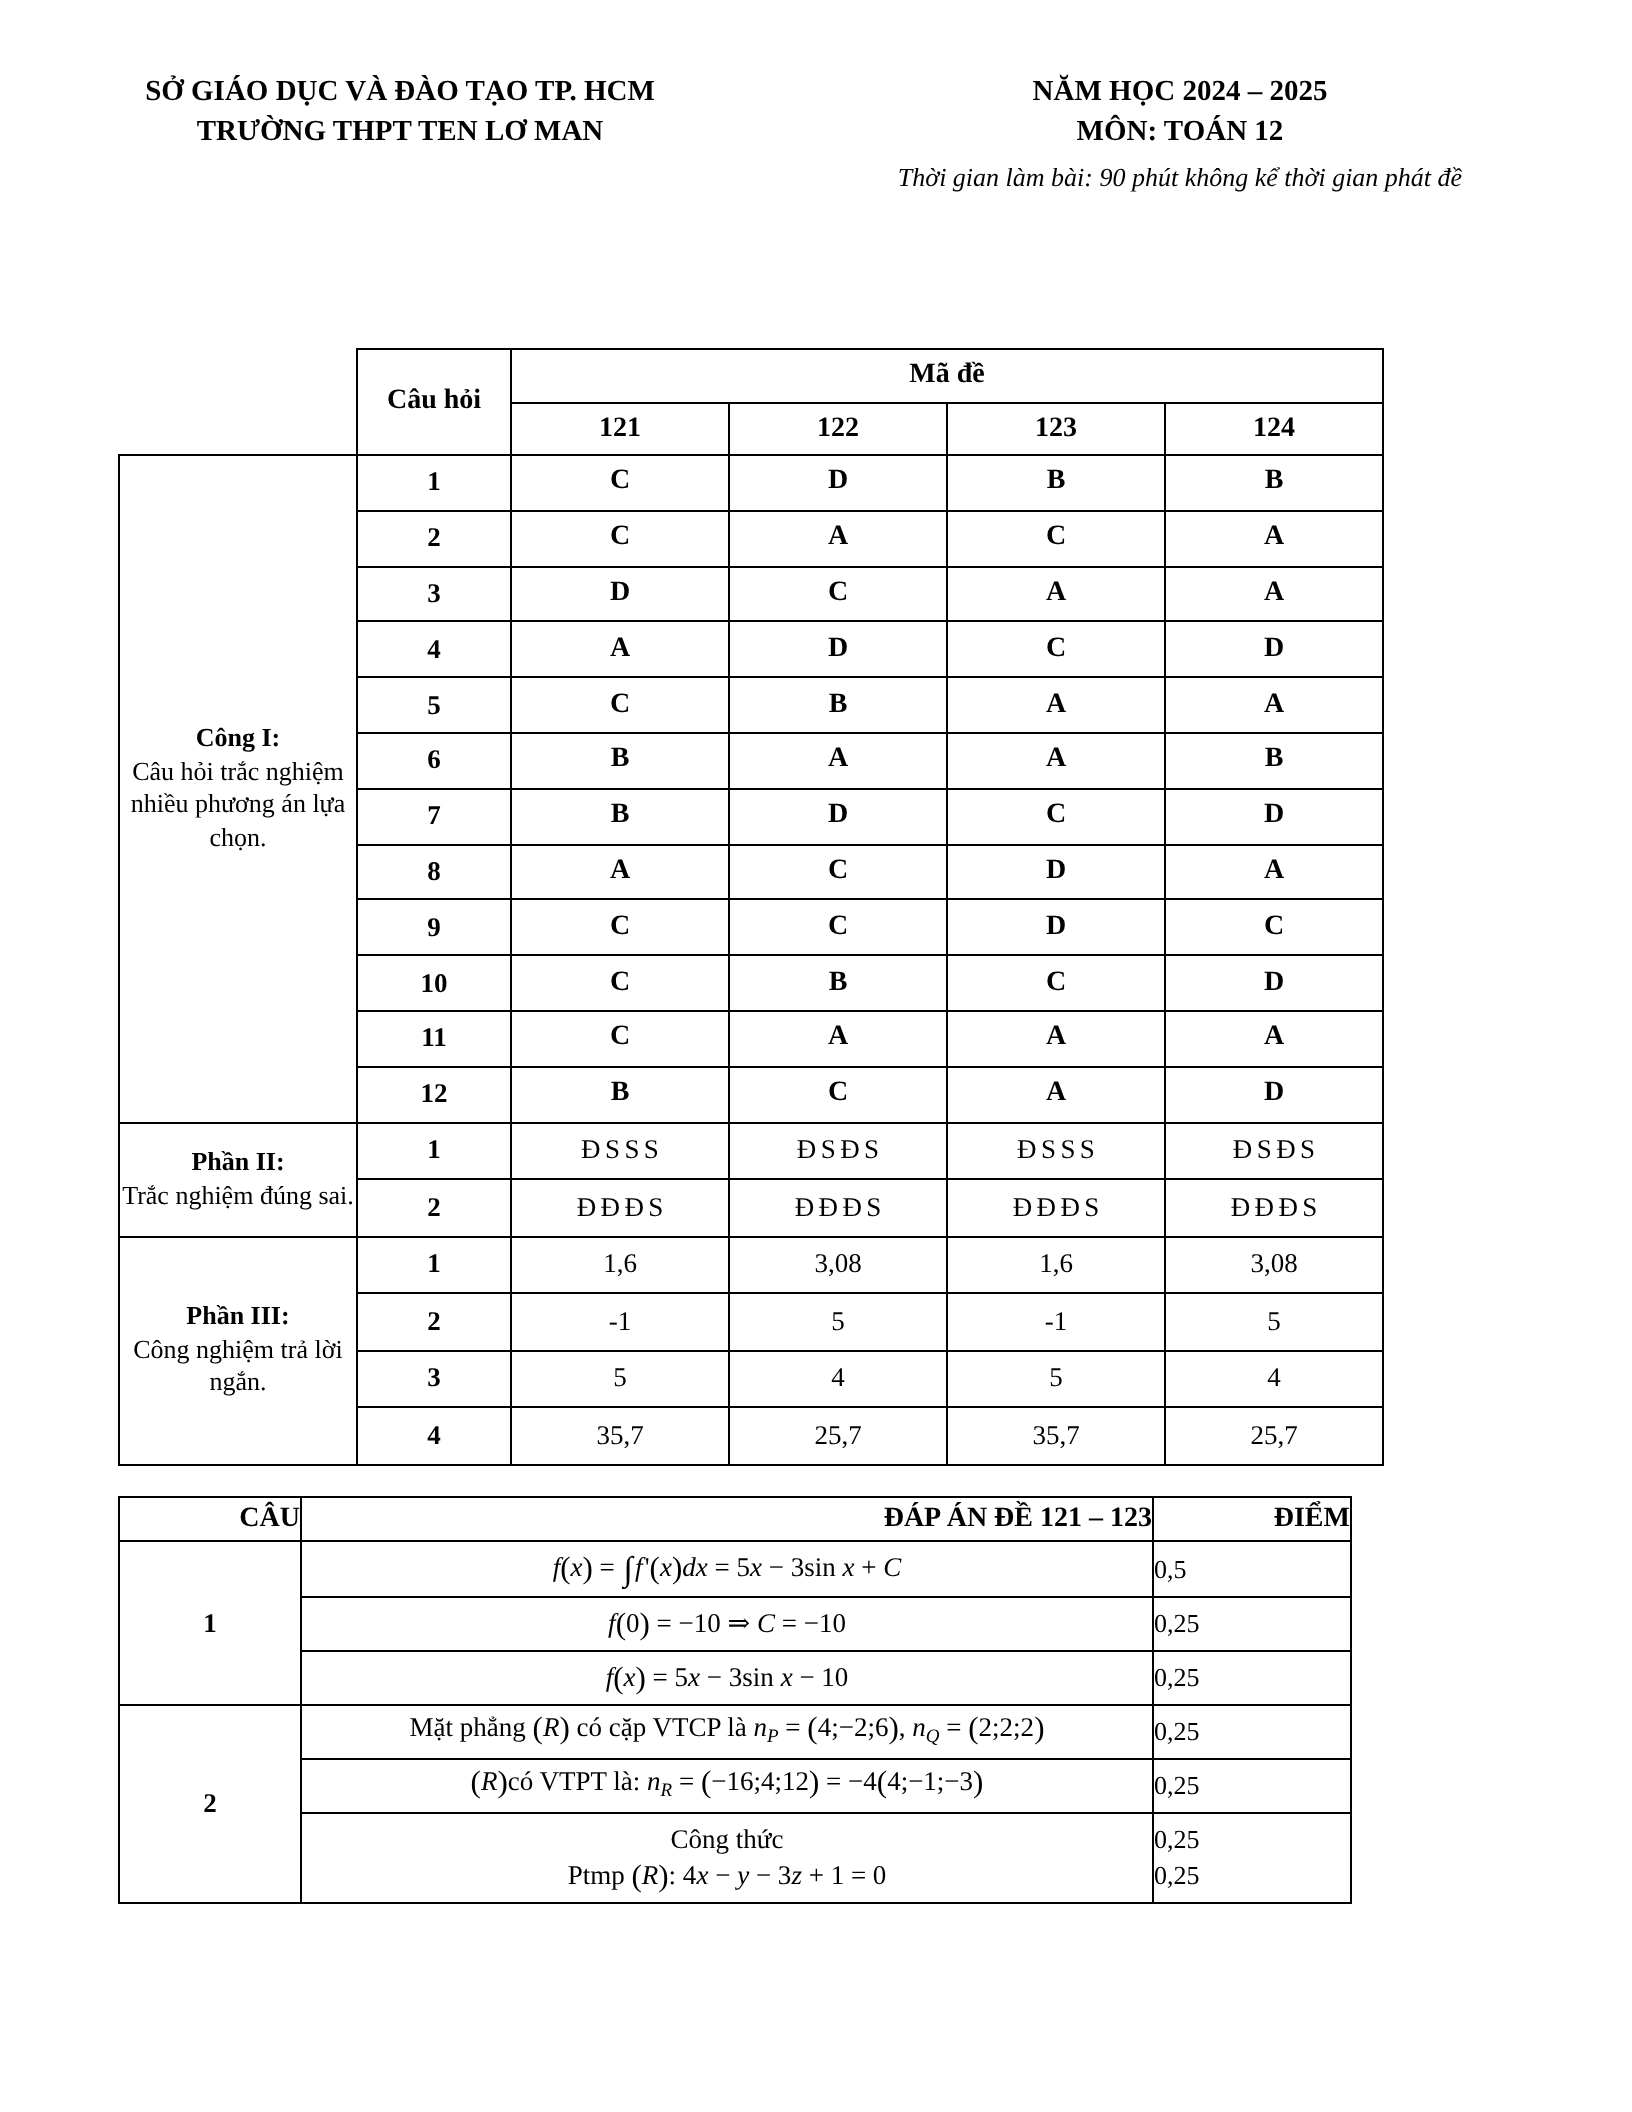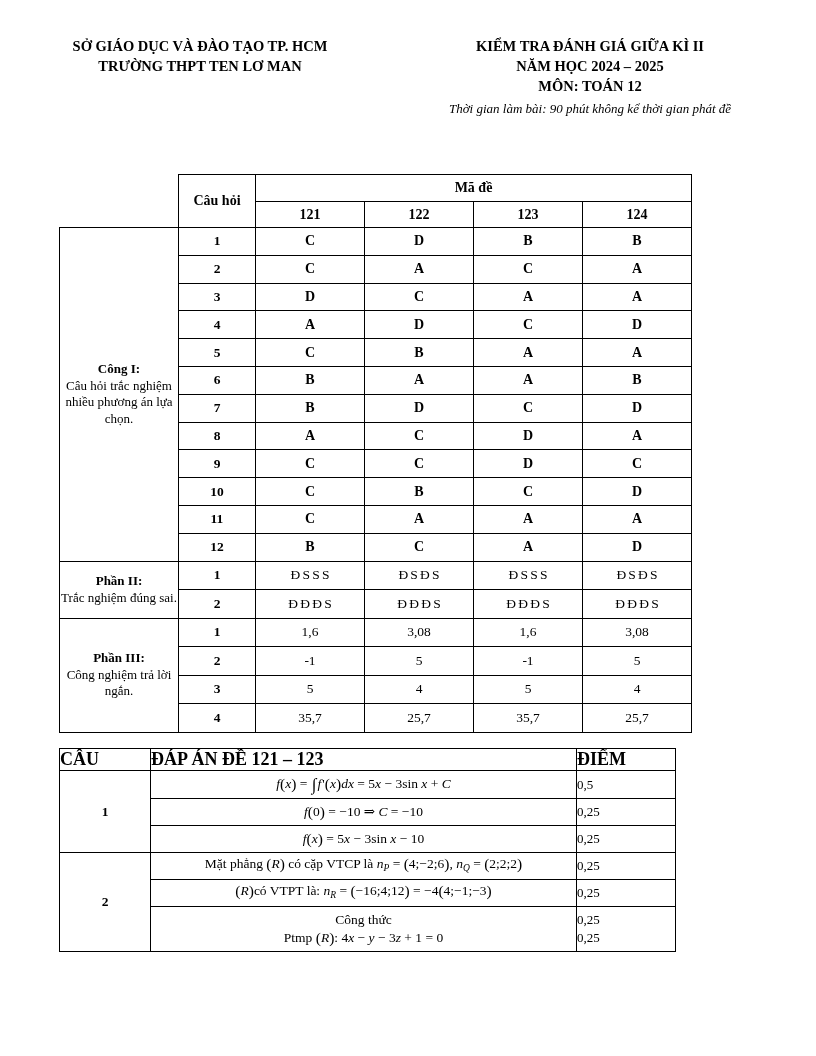--- a/index.html
+++ b/index.html
@@ -123,23 +123,23 @@
   .sol-table td {
     border: 1px solid #000000;
     padding: 0;
     vertical-align: middle;
   }
   .sc-cau   { width: 91px; }
   .sc-body  { width: 426px; }
   .sc-diem  { width: 99px; }
 
   .sol-head {
-    text-align: left;
-    font-weight: bold;
-    font-size: 18px;
+    text-align: right;
+    font-weight: bold;
+    font-size: 14px;
     height: 21px;
   }
   .cau-num {
     text-align: center;
     font-weight: bold;
     font-size: 13.5px;
   }
   .sol-body {
     text-align: center;
     padding: 2px 4px 3px 7px;
@@ -176,21 +176,20 @@
 </style>
 </head>
 <body>
 
 <div class="header">
   <div class="hdr-left">
     <div>SỞ GIÁO DỤC VÀ ĐÀO TẠO TP. HCM</div>
     <div>TRƯỜNG THPT TEN LƠ MAN</div>
   </div>
   <div class="hdr-right">
-    <div class="line">KIỂM TRA ĐÁNH GIÁ GIỮA KÌ II</div>
     <div class="line">NĂM HỌC 2024 – 2025</div>
     <div class="line">MÔN: TOÁN 12</div>
     <div class="timeline">Thời gian làm bài: 90 phút không kể thời gian phát đề</div>
   </div>
 </div>
 
 <table class="main-table">
   <colgroup>
     <col class="col-sec">
       <col class="col-q">

